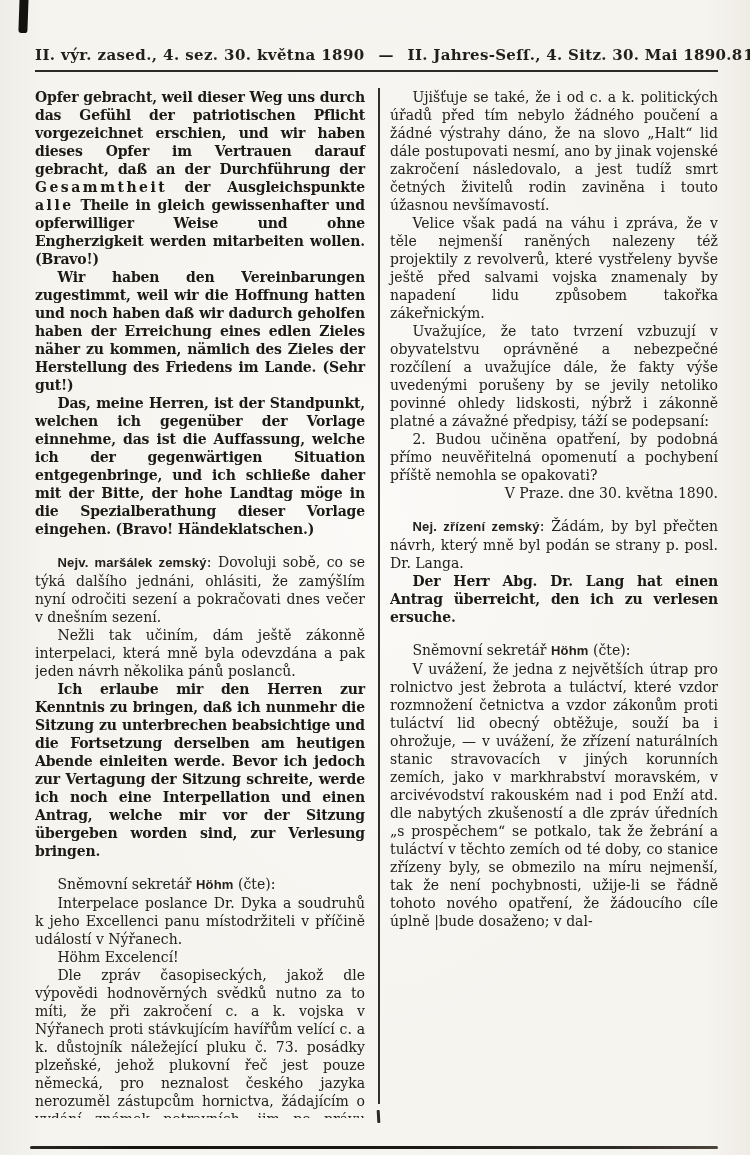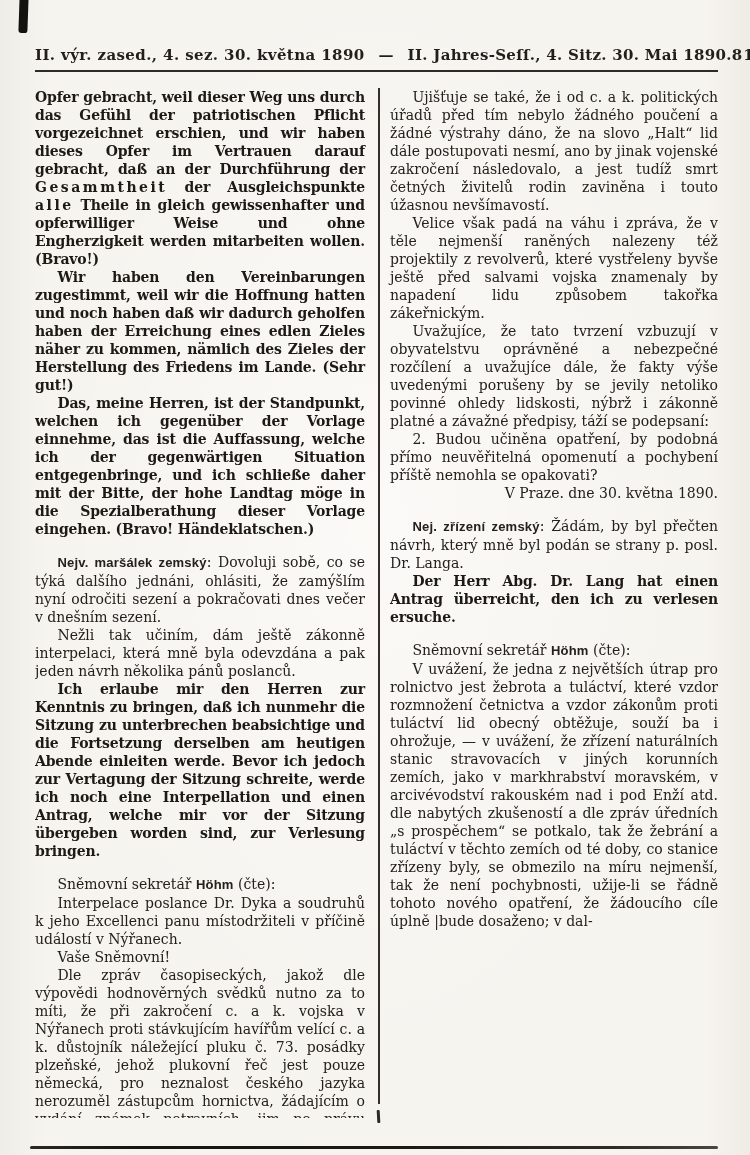--- a/index.html
+++ b/index.html
@@ -107,21 +107,21 @@
   <div class="columns">
     <div class="col" data-column="left">
         <p class="para fraktur no-indent"><span>Opfer gebracht, weil dieser Weg uns durch das Gefühl der patriotischen Pflicht vorgezeichnet erschien, und wir haben dieses Opfer im Vertrauen darauf gebracht, daß an der Durchführung der </span><span class="sp">Gesammtheit</span><span> der Ausgleichspunkte </span><span class="sp">alle</span><span> Theile in gleich gewissenhafter und opferwilliger Weise und ohne Engherzigkeit werden mitarbeiten wollen. (Bravo!)</span></p>
         <p class="para fraktur"><span>Wir haben den Vereinbarungen zugestimmt, weil wir die Hoffnung hatten und noch haben daß wir dadurch geholfen haben der Erreichung eines edlen Zieles näher zu kommen, nämlich des Zieles der Herstellung des Friedens im Lande. (Sehr gut!)</span></p>
         <p class="para fraktur"><span>Das, meine Herren, ist der Standpunkt, welchen ich gegenüber der Vorlage einnehme, das ist die Auffassung, welche ich der gegenwärtigen Situation entgegenbringe, und ich schließe daher mit der Bitte, der hohe Landtag möge in die Spezialberathung dieser Vorlage eingehen. (Bravo! Händeklatschen.)</span></p>
         <p class="para gap"><span class="g">Nejv. maršálek zemský</span><span>: Dovoluji sobě, co se týká dalšího jednáni, ohlásiti, že zamýšlím nyní odročiti sezení a pokračovati dnes večer v dnešním sezení.</span></p>
         <p class="para"><span>Nežli tak učiním, dám ještě zákonně interpelaci, která mně byla odevzdána a pak jeden návrh několika pánů poslanců.</span></p>
         <p class="para fraktur"><span>Ich erlaube mir den Herren zur Kenntnis zu bringen, daß ich nunmehr die Sitzung zu unterbrechen beabsichtige und die Fortsetzung derselben am heutigen Abende einleiten werde. Bevor ich jedoch zur Vertagung der Sitzung schreite, werde ich noch eine Interpellation und einen Antrag, welche mir vor der Sitzung übergeben worden sind, zur Verlesung bringen.</span></p>
         <p class="para gap"><span>Sněmovní sekretář </span><span class="g">Höhm</span><span> (čte):</span></p>
         <p class="para"><span class="b">Interpelace poslance Dr. Dyka a soudruhů k jeho Excellenci panu místodržiteli v příčině událostí v Nýřanech.</span></p>
-        <p class="para"><span>Vaše Sněmovní!</span></p>
+        <p class="para"><span>Höhm Excelencí!</span></p>
         <p class="para"><span>Dle zpráv časopiseckých, jakož dle výpovědi hodnověrných svědků nutno za to míti, že při zakročení c. a k. vojska v Nýřanech proti stávkujícím havířům velící c. a k. důstojník náležející pluku č. 73. posádky plzeňské, jehož plukovní řeč jest pouze německá, pro neznalost českého jazyka nerozuměl zástupcům hornictva, žádajícím o vydání známek potravních, jim po právu patřících, a že týž, aniž by lid jakkoli hrozivě se choval, aniž by prve k rozchodu byl vyzván — do něho 5krát střeliti byl kázal.</span></p>
       </div>
     <div class="col" data-column="right">
         <p class="para"><span>Ujišťuje se také, že i od c. a k. politických úřadů před tím nebylo žádného poučení a žádné výstrahy dáno, že na slovo „Halt“ lid dále postupovati nesmí, ano by jinak vojenské zakročení následovalo, a jest tudíž smrt četných živitelů rodin zaviněna i touto úžasnou nevšímavostí.</span></p>
         <p class="para"><span>Velice však padá na váhu i zpráva, že v těle nejmenší raněných nalezeny též projektily z revolverů, které vystřeleny byvše ještě před salvami vojska znamenaly by napadení lidu způsobem takořka zákeřnickým.</span></p>
         <p class="para"><span>Uvažujíce, že tato tvrzení vzbuzují v obyvatelstvu oprávněné a nebezpečné rozčílení a uvažujíce dále, že fakty výše uvedenými porušeny by se jevily netoliko povinné ohledy lidskosti, nýbrž i zákonně platné a závažné předpisy, táží se podepsaní:</span></p>
         <p class="para"><span>2. Budou učiněna opatření, by podobná přímo neuvěřitelná opomenutí a pochybení příště nemohla se opakovati?</span></p>
         <p class="para center"><span>V Praze. dne 30. května 1890.</span></p>
         <p class="para gap"><span class="g">Nej. zřízení zemský</span><span>: Žádám, by byl přečten návrh, který mně byl podán se strany p. posl. Dr. Langa.</span></p>
         <p class="para fraktur"><span>Der Herr Abg. Dr. Lang hat einen Antrag überreicht, den ich zu verlesen ersuche.</span></p>

